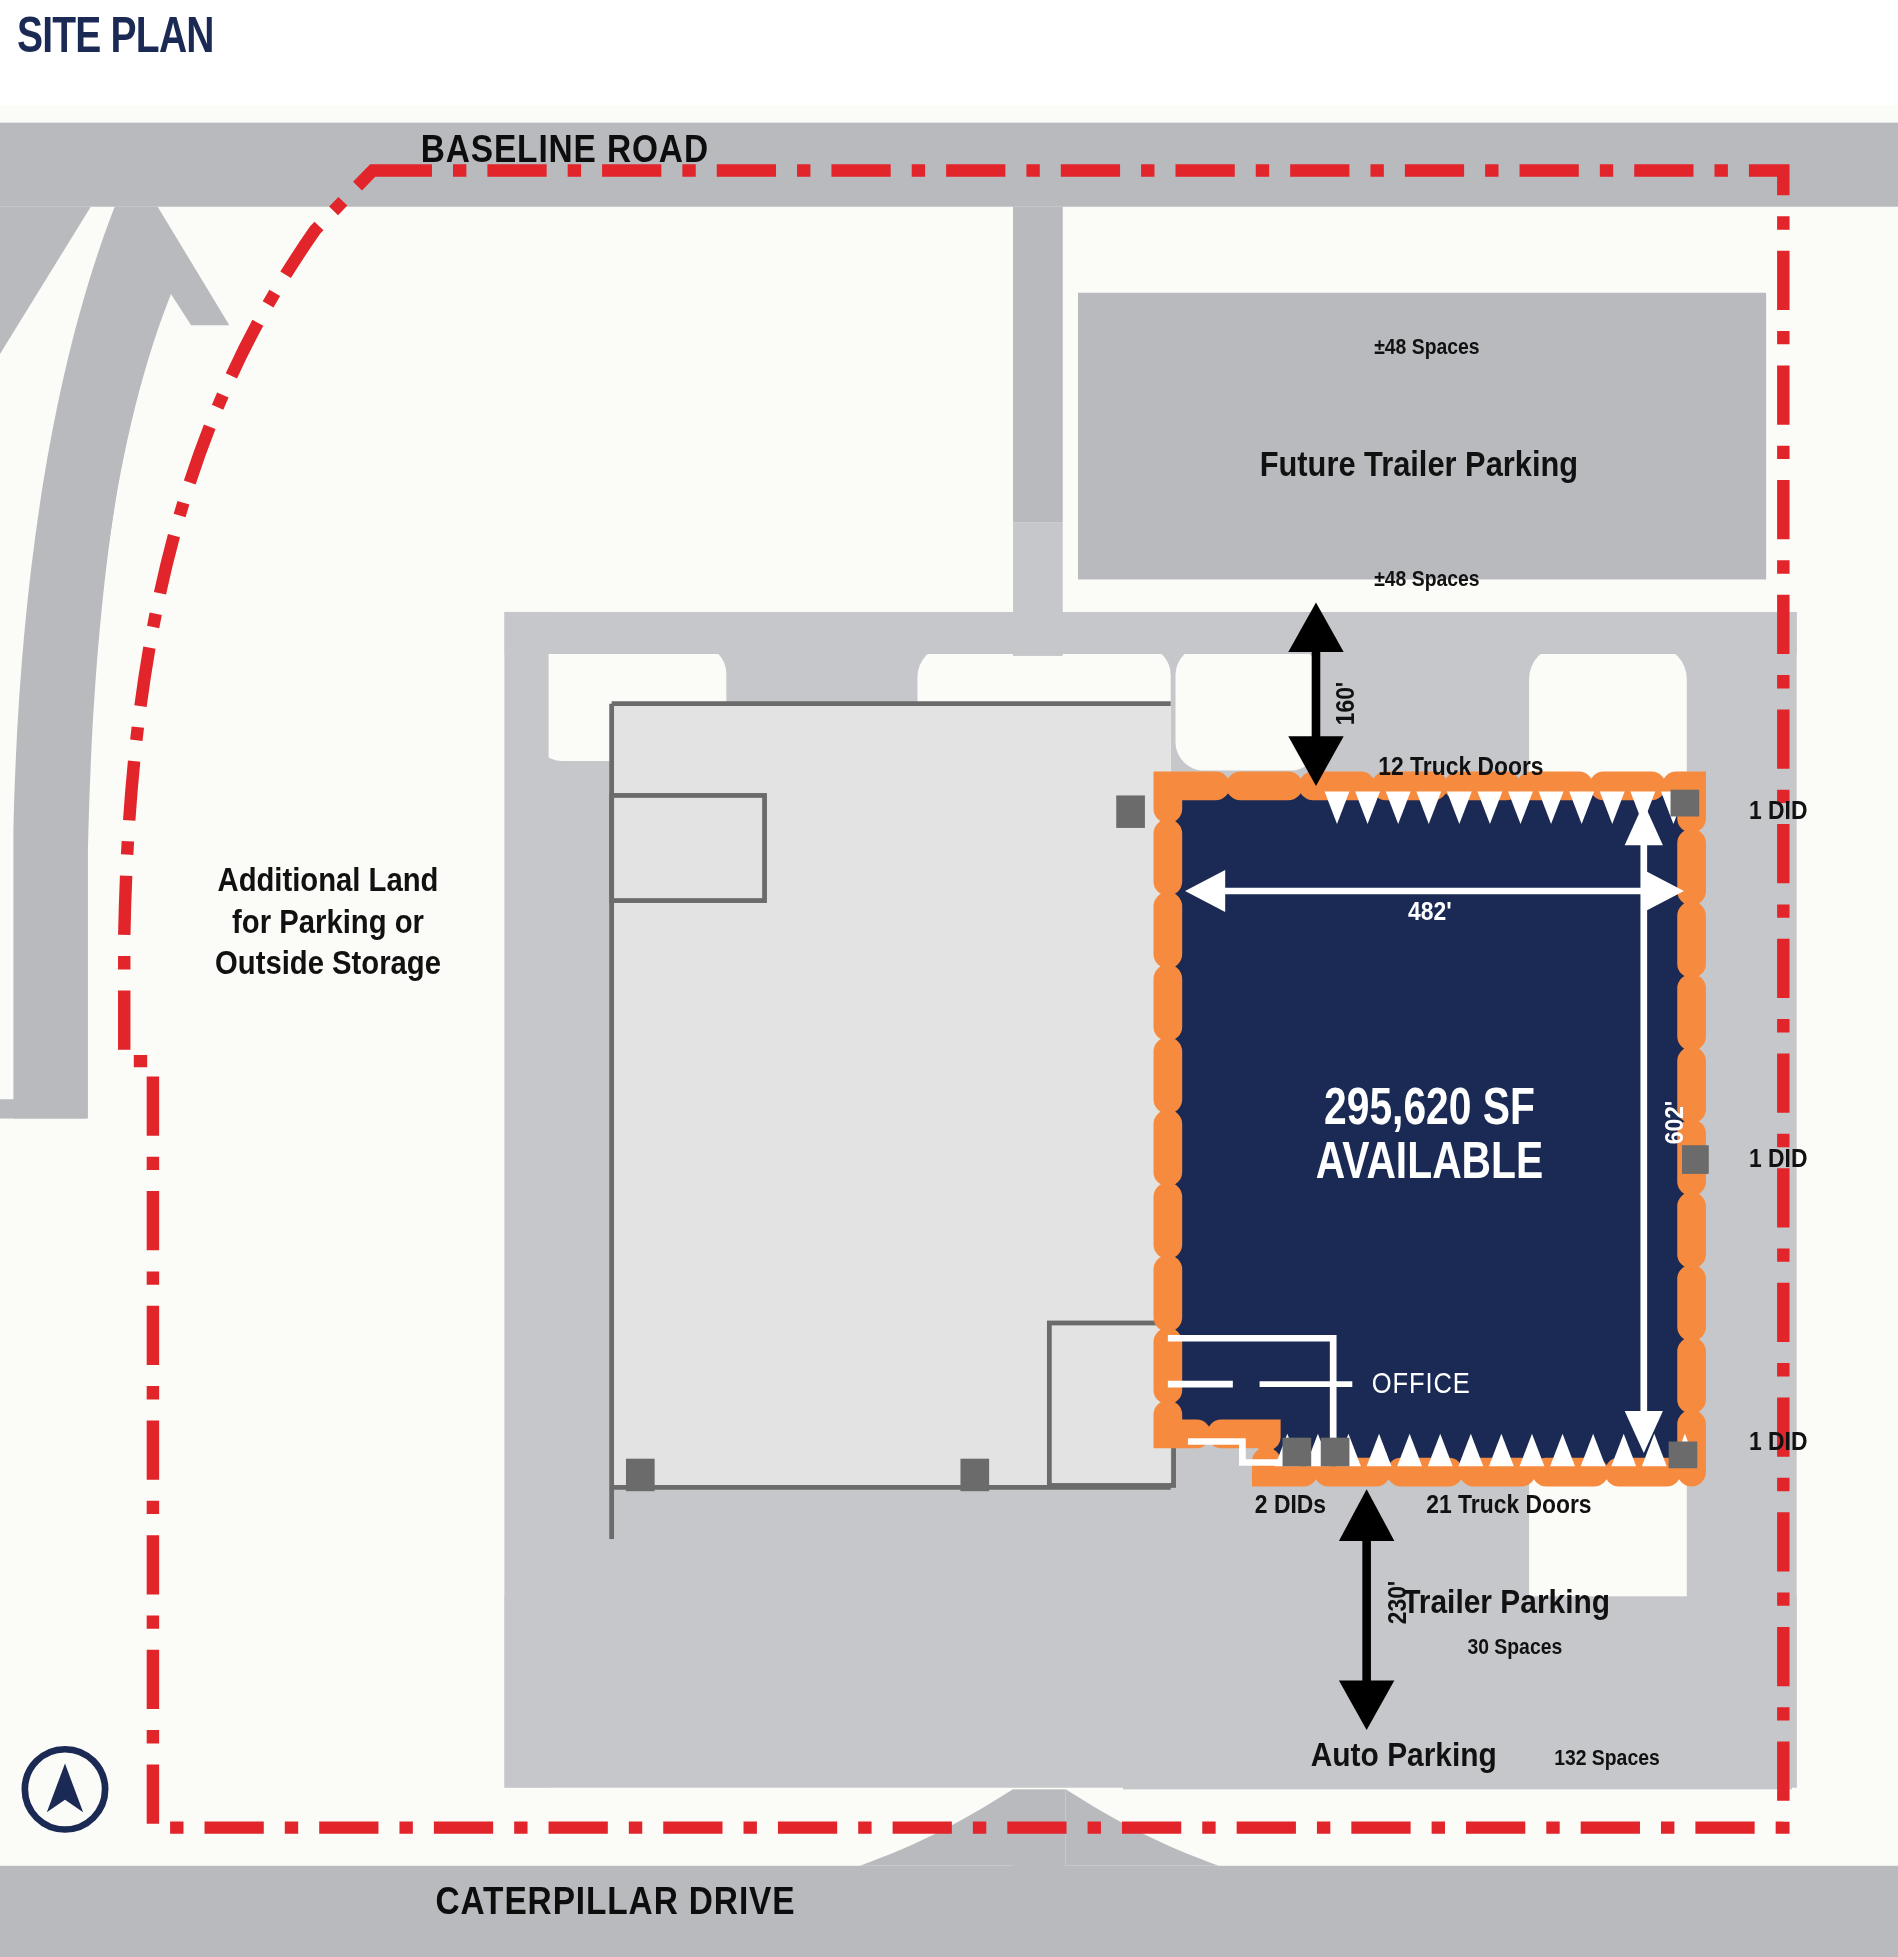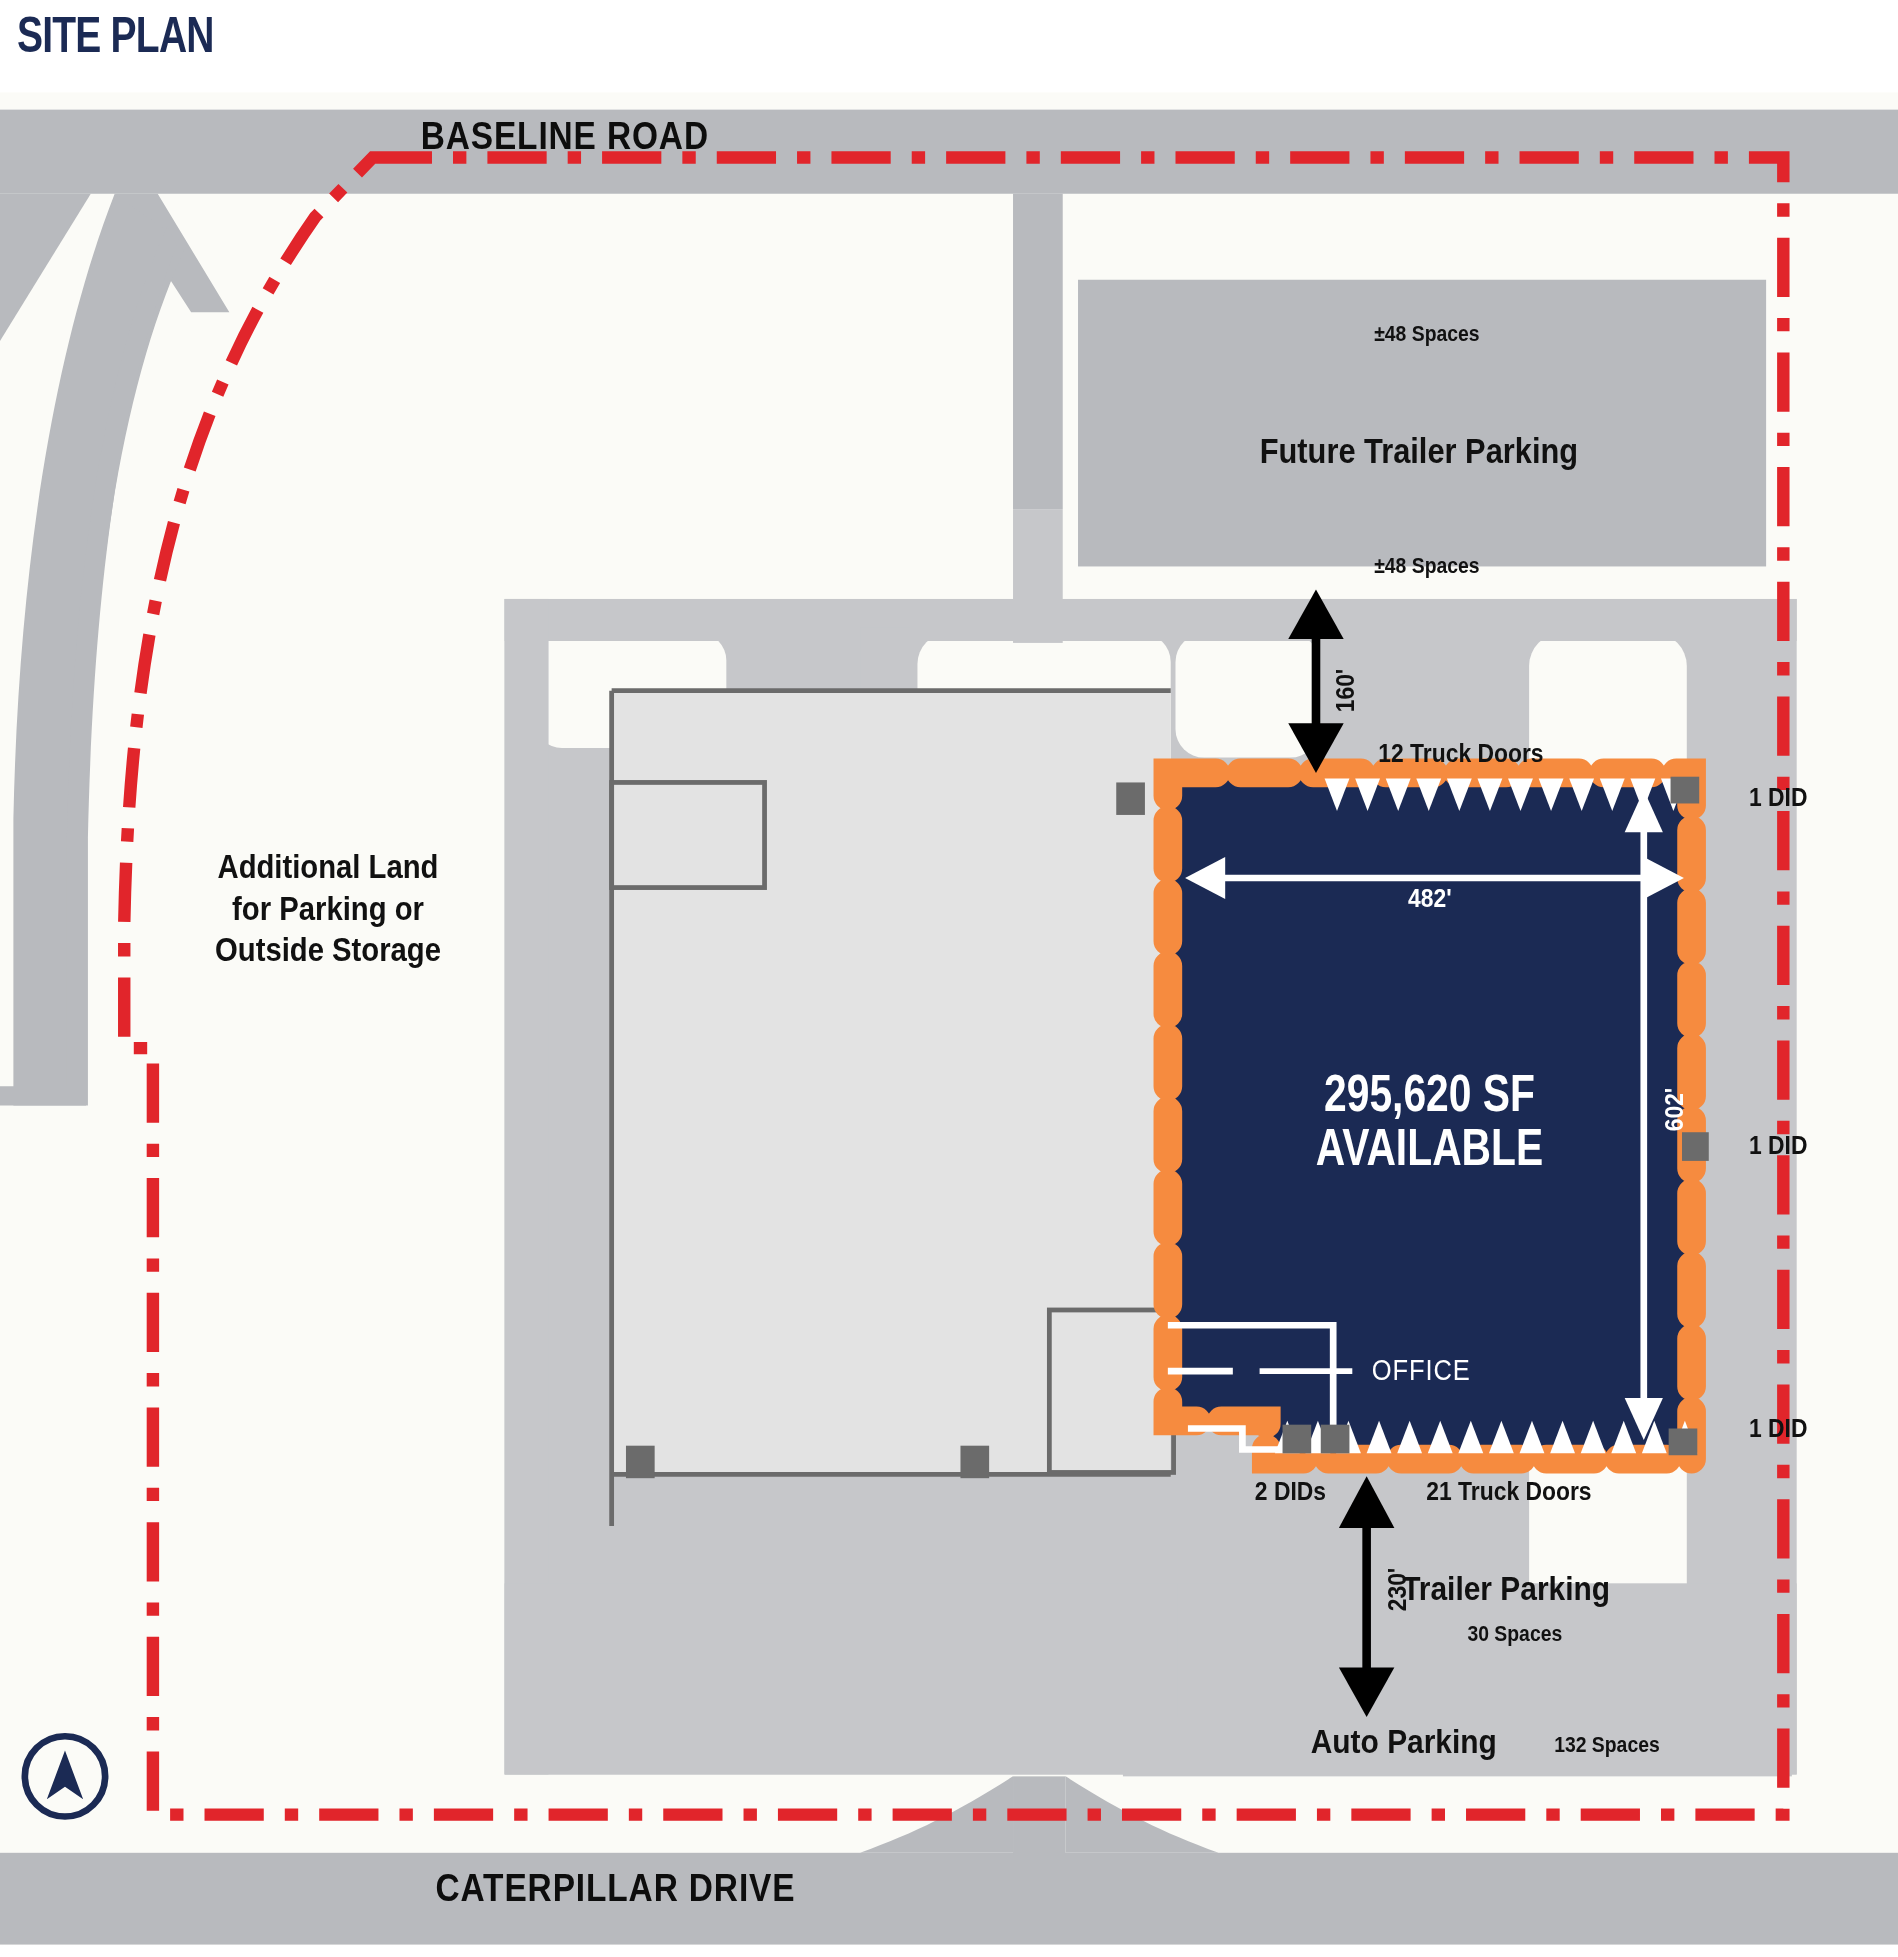--- a/index.html
+++ b/index.html
@@ -14,21 +14,21 @@
   #page-title {
     position:absolute; left:17px; top:5.7px;
     font-family:"Liberation Sans", sans-serif;
     font-size:50px; font-weight:bold;
     letter-spacing:-1px;
     transform:scaleX(0.78); transform-origin:left top;
     color:#1b2a54;
     white-space:nowrap;
   }
   #plan {
-    position:absolute; left:0; top:92px;
+    position:absolute; left:0; top:105px;
     width:1856px; height:1853px;
   }
   .lbl {
     position:absolute;
     font-family:"Liberation Sans", sans-serif;
     white-space:nowrap;
     transform:scaleX(0.88);
   }
   .road-name {
     font-size:38px; font-weight:bold; color:#0d0d0d;

